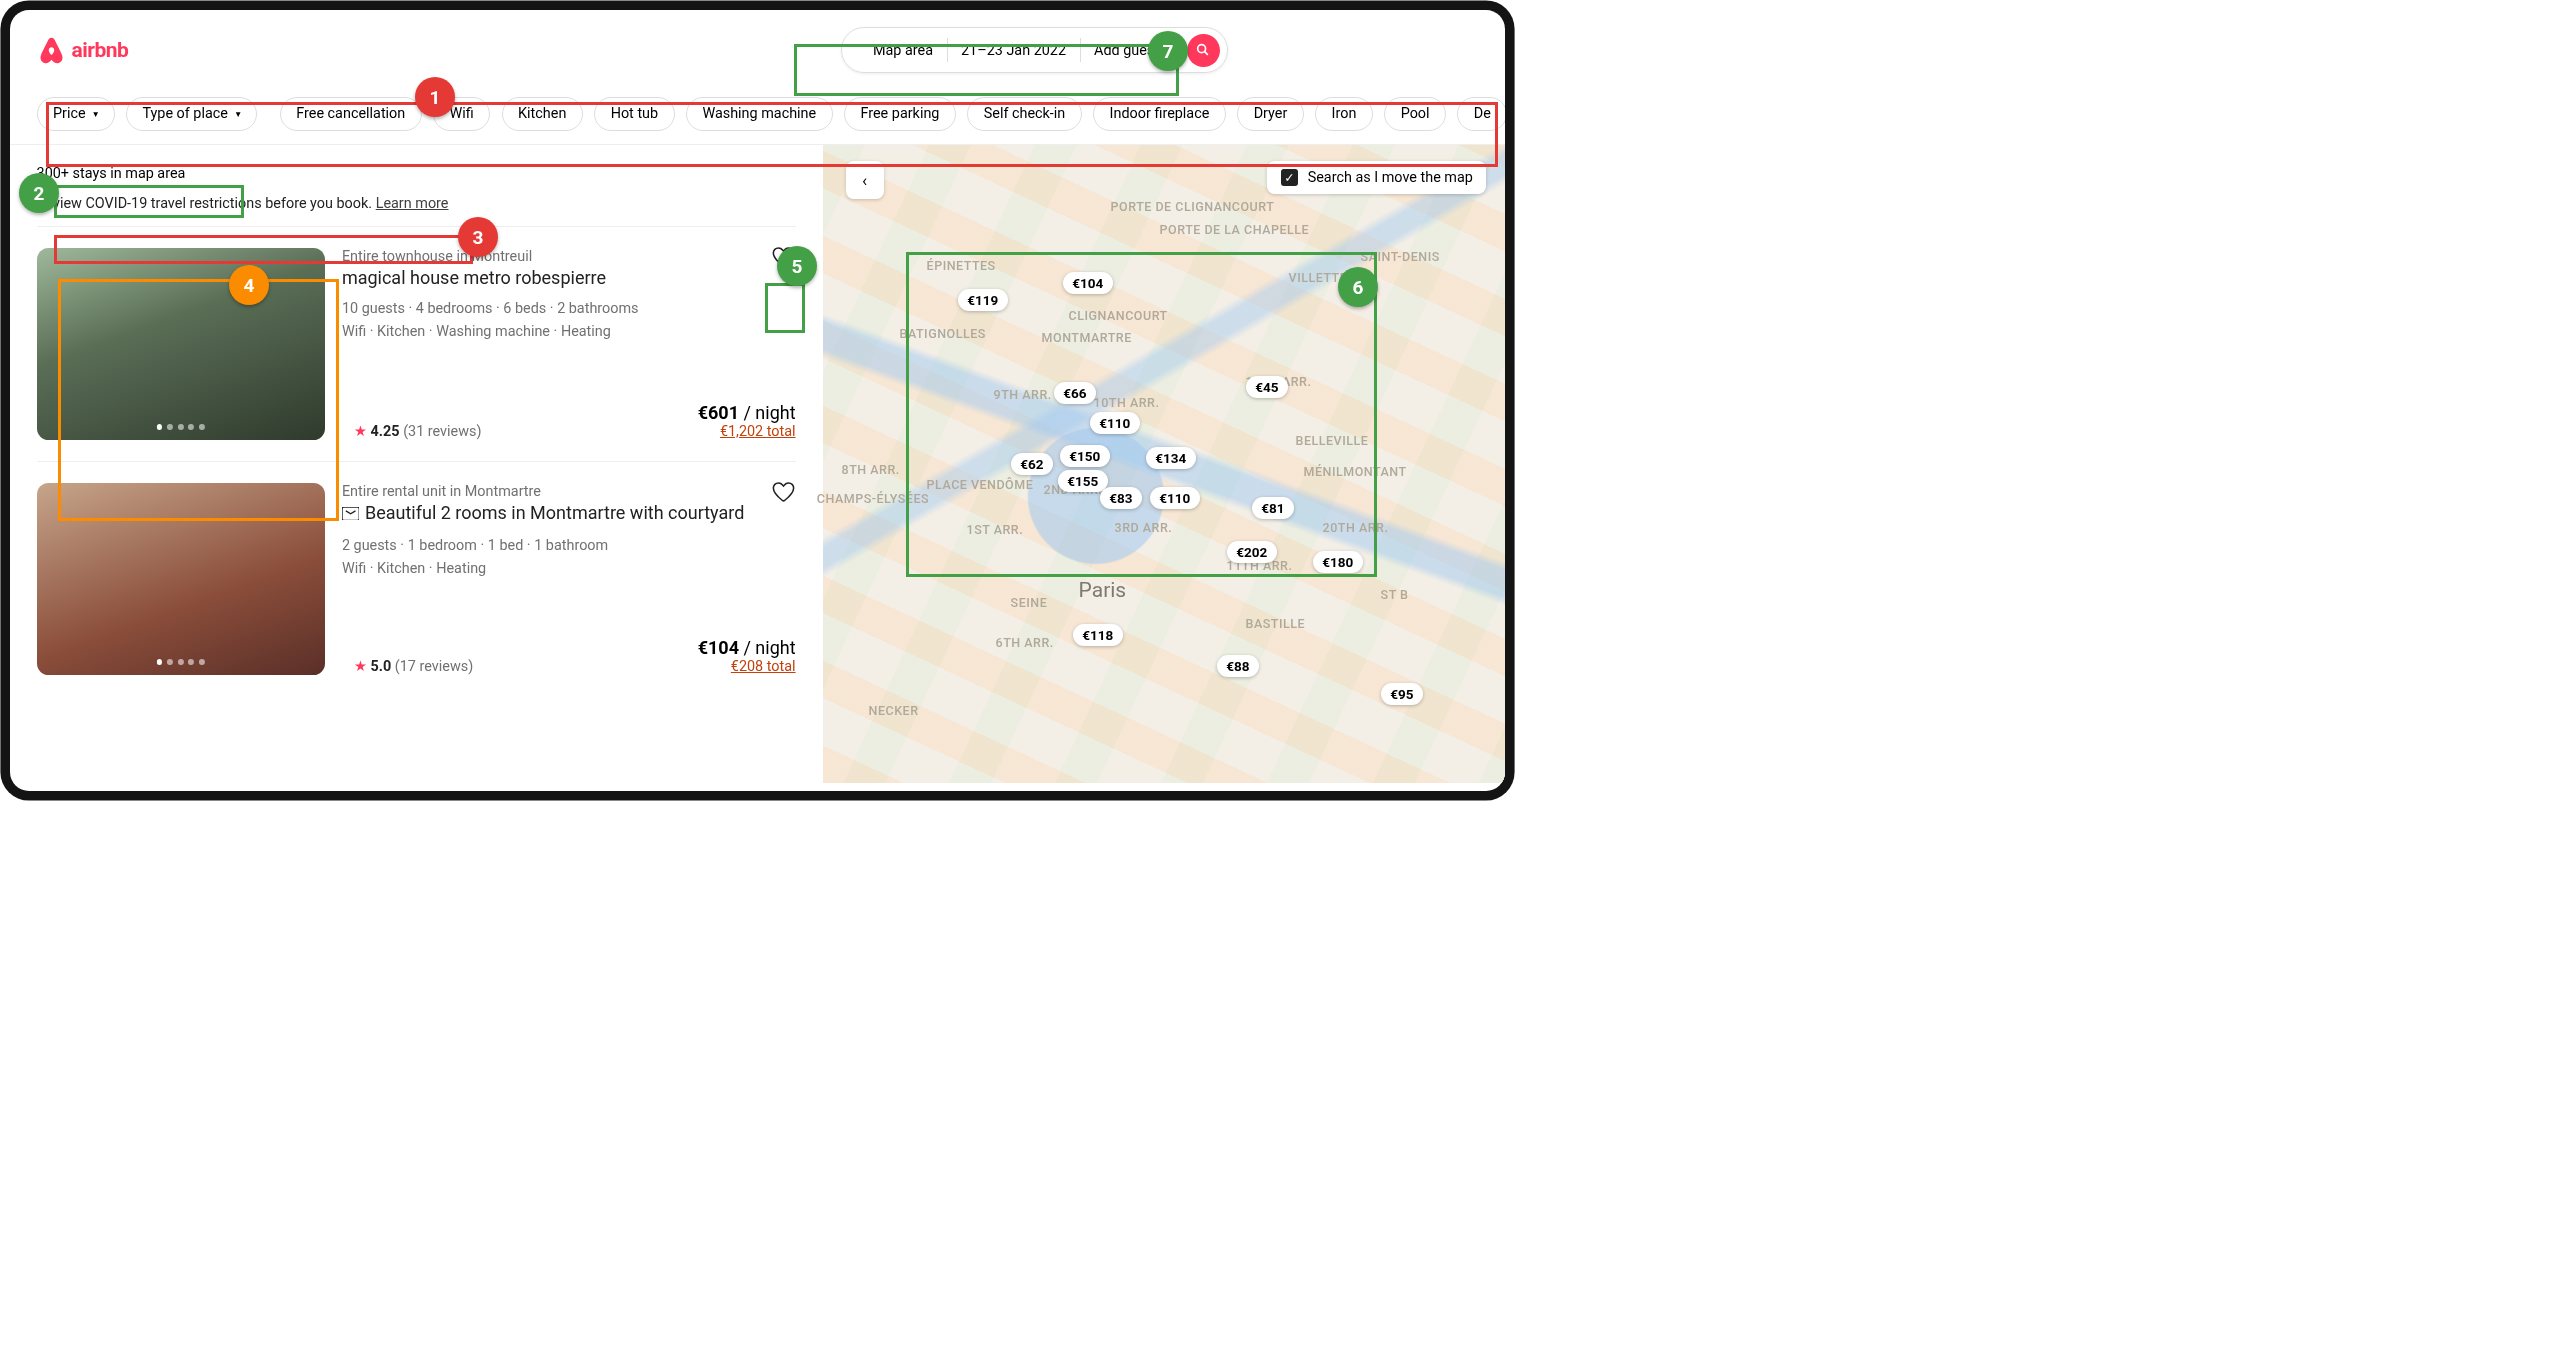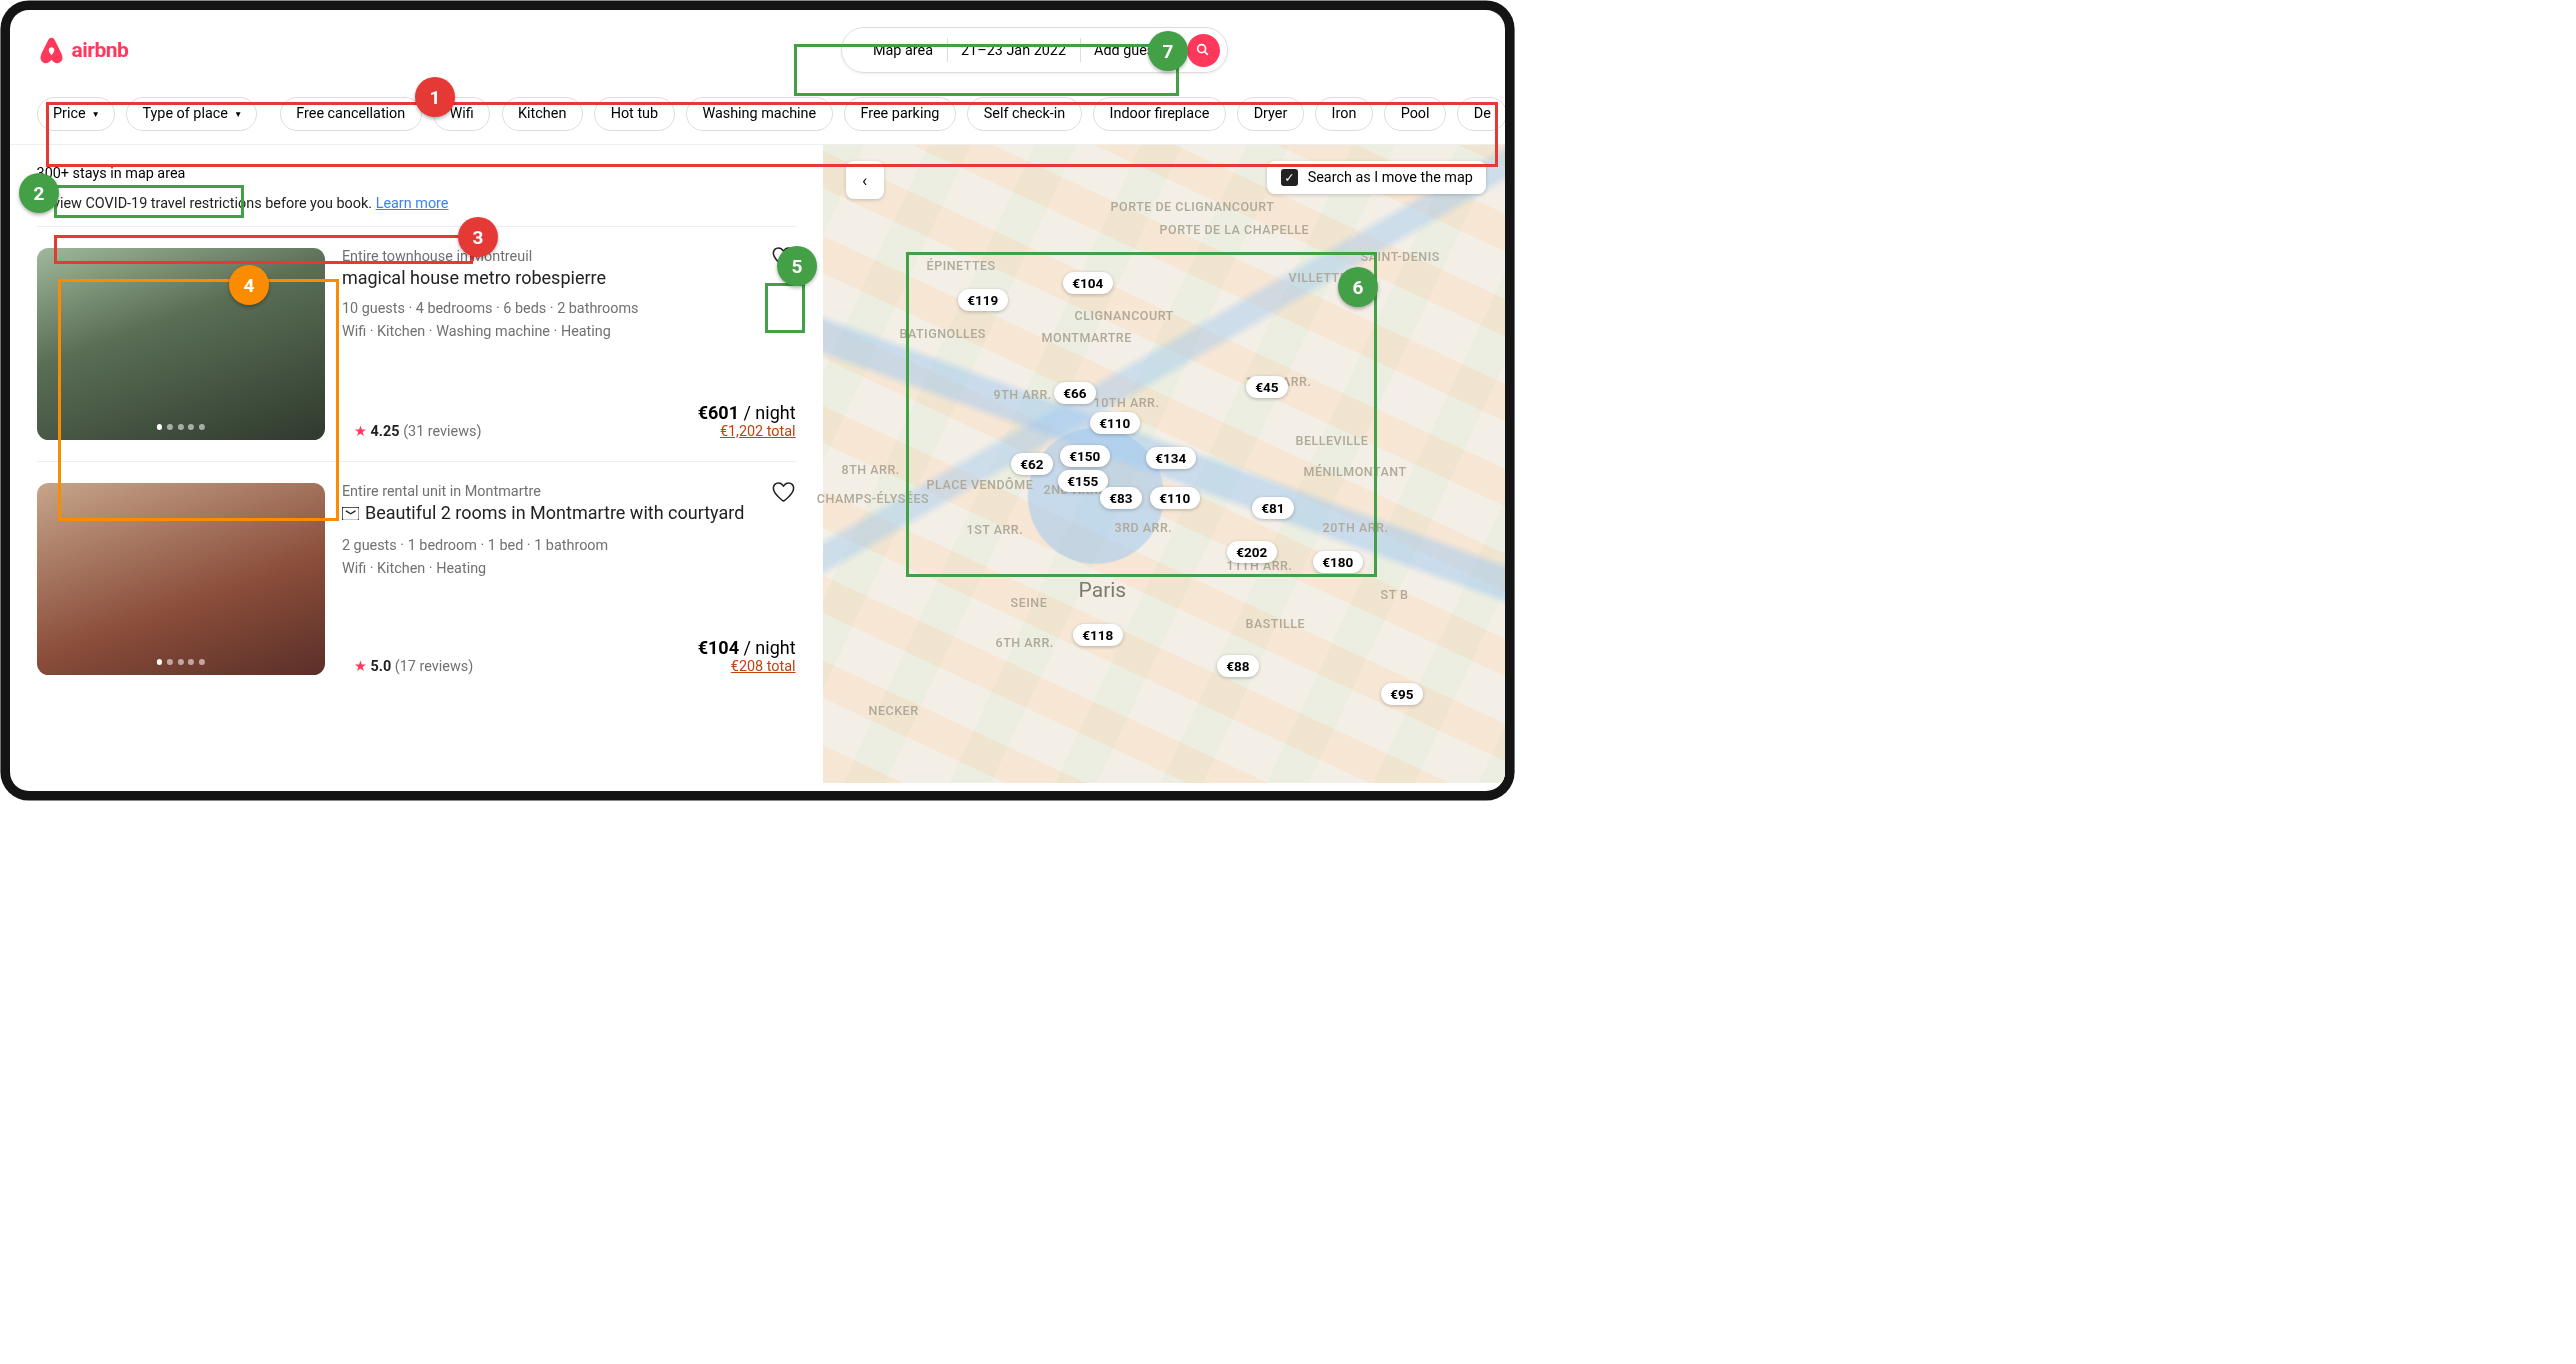--- a/index.html
+++ b/index.html
@@ -25,21 +25,21 @@
   .chip .caret { font-size:9.6px; }
   .filters .gap { width:11.5px; }
 
   
   .main { display:flex; height: calc(100% - 144px); }
   .left { width: 813px; padding: 13.5px 27px 0 27px; overflow:hidden; }
   .right { flex:1; position:relative; background:#f4efe7; }
 
   .count { font-size:14.4px; margin:5.8px 0 13.5px 0; }
   .covid { font-size:14.4px; color:#222; margin-bottom:13.5px; }
-  .covid a { color:#3b82f6; text-decoration:underline; }
+  .covid a { color:#404040; text-decoration:underline; }
 
   .card { display:flex; gap:17.3px; padding:21px 0; border-top:1px solid #eee; position:relative; }
   .thumb { width:288px; height:192px; border-radius:11.5px; background:#888; position:relative; overflow:hidden; }
   .thumb.a { background: linear-gradient(160deg,#9fb89a 0%, #5a6e56 40%, #2f3a2d 100%); }
   .thumb.b { background: linear-gradient(160deg,#c6a58a 0%, #8a4d3a 60%, #5a2f28 100%); }
   .dots { position:absolute; bottom:9.6px; left:50%; transform:translateX(-50%); display:flex; gap:4.8px; }
   .dots span { width:5.8px;height:5.8px;border-radius:50%; background:rgba(255,255,255,.55); }
   .dots span.on { background:#fff; }
 
   .info { flex:1; display:flex; flex-direction:column; }
@@ -216,21 +216,21 @@
         </div>
       <div class="map-ctrl move-toggle">
         <span class="cb">✓</span>
         <span>Search as I move the map</span>
       </div>
       <div class="city" style="left:256px; top:433px;">Paris</div>
       <div id="map-labels">
           <div class="map-label" style="left: 288px; top: 54px;">PORTE DE CLIGNANCOURT</div>
           <div class="map-label" style="left: 337px; top: 77px; text-align: right;">PORTE DE LA CHAPELLE</div>
           <div class="map-label" style="left: 104px; top: 113px;">ÉPINETTES</div>
-          <div class="map-label" style="left: 252px; top: 163px;">CLIGNANCOURT</div>
+          <div class="map-label" style="left: 246px; top: 163px;">CLIGNANCOURT</div>
           <div class="map-label" style="left: 77px; top: 181px;">BATIGNOLLES</div>
           <div class="map-label" style="left: 219px; top: 185px;">MONTMARTRE</div>
           <div class="map-label" style="left: 466px; top: 125px;">VILLETTE</div>
           <div class="map-label" style="left: 171px; top: 242px;">9TH ARR.</div>
           <div class="map-label" style="left: 271px; top: 250px;">10TH ARR.</div>
           <div class="map-label" style="left: 423px; top: 229px;">19TH ARR.</div>
           <div class="map-label" style="left: 473px; top: 288px;">BELLEVILLE</div>
           <div class="map-label" style="left: 19px; top: 317px;">8TH ARR.</div>
           <div class="map-label" style="left: 104px; top: 332px;">PLACE VENDÔME</div>
           <div class="map-label" style="left: 221px; top: 337px;">2ND ARR.</div>

